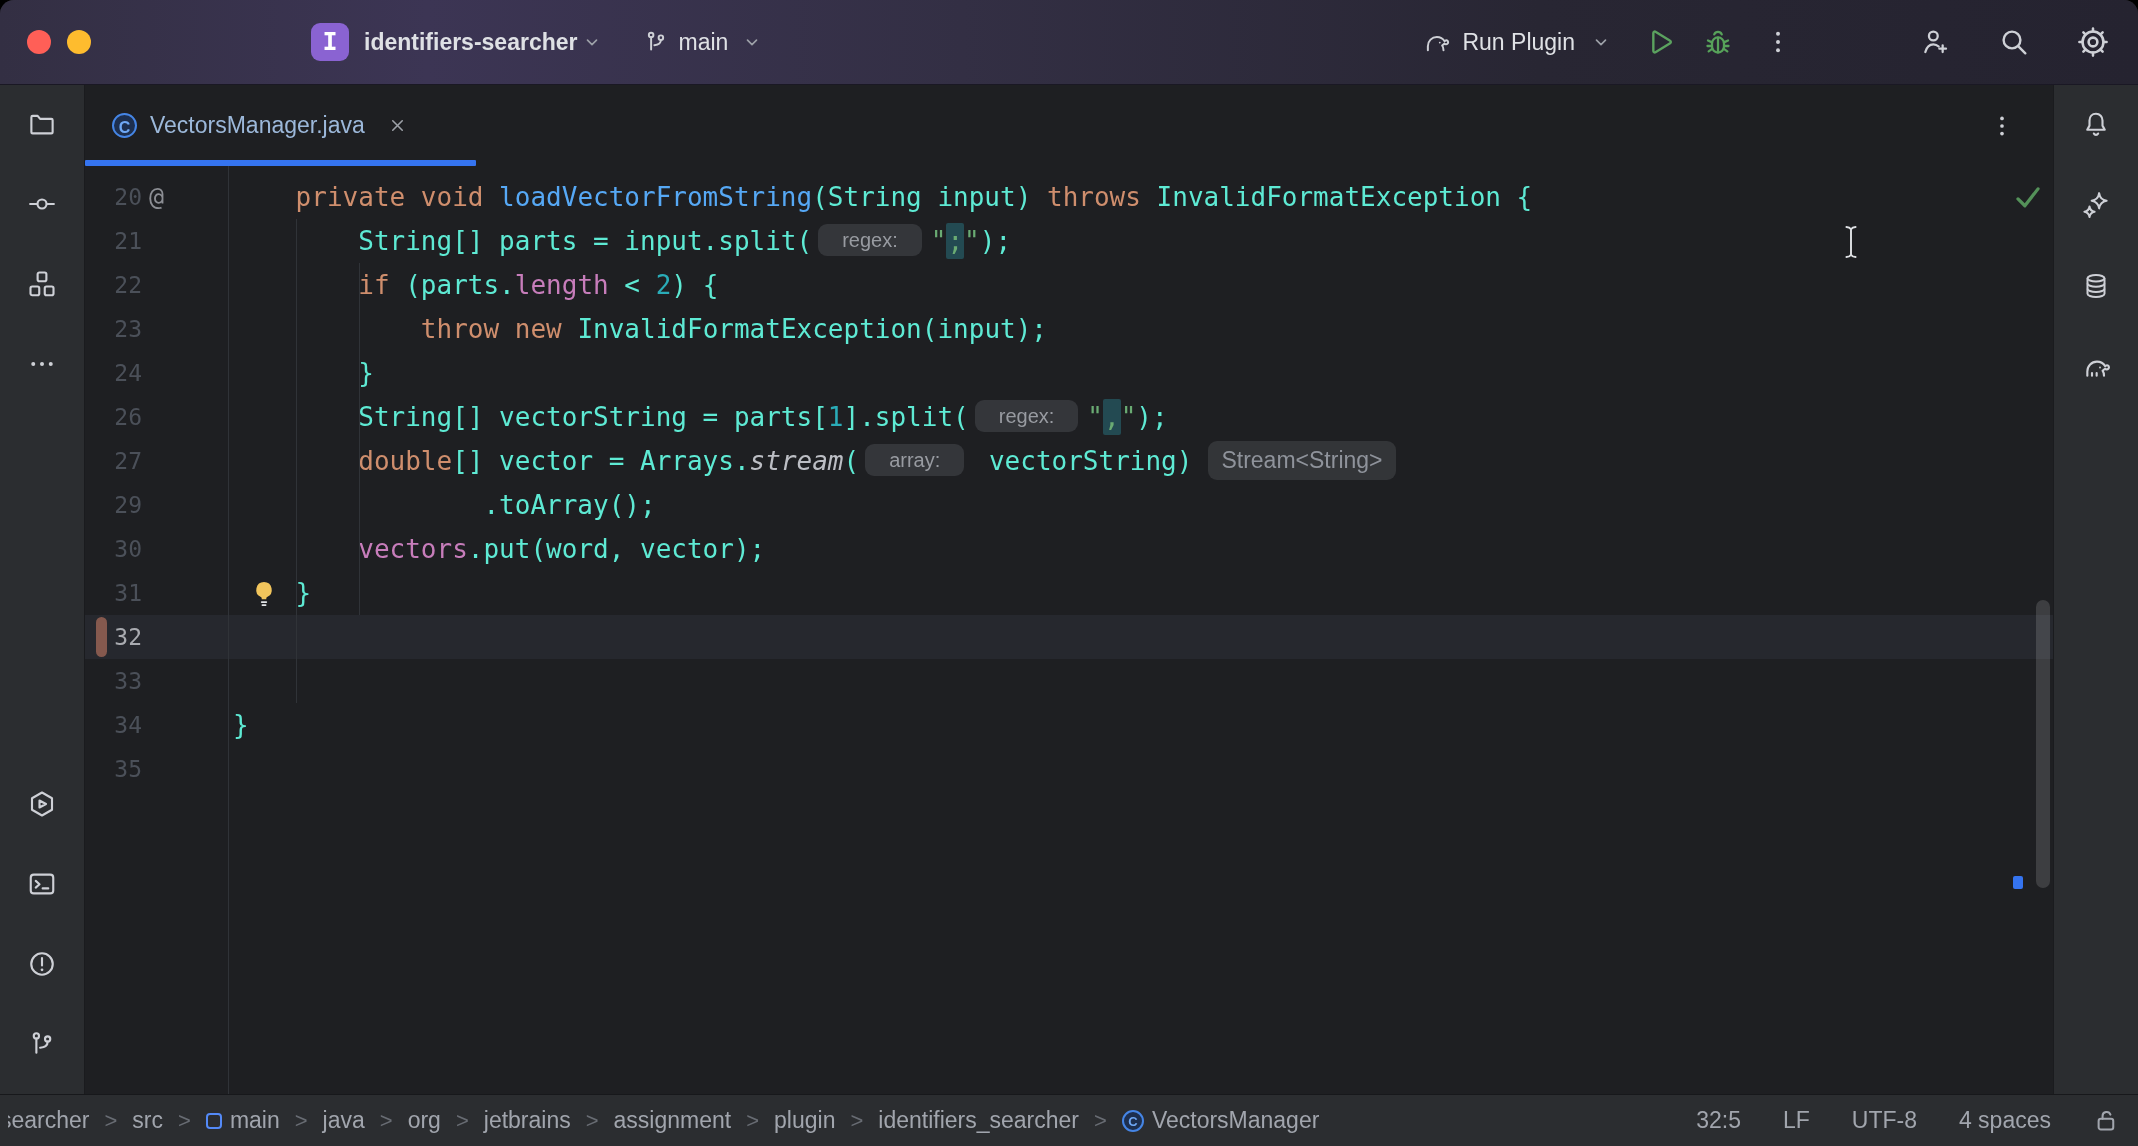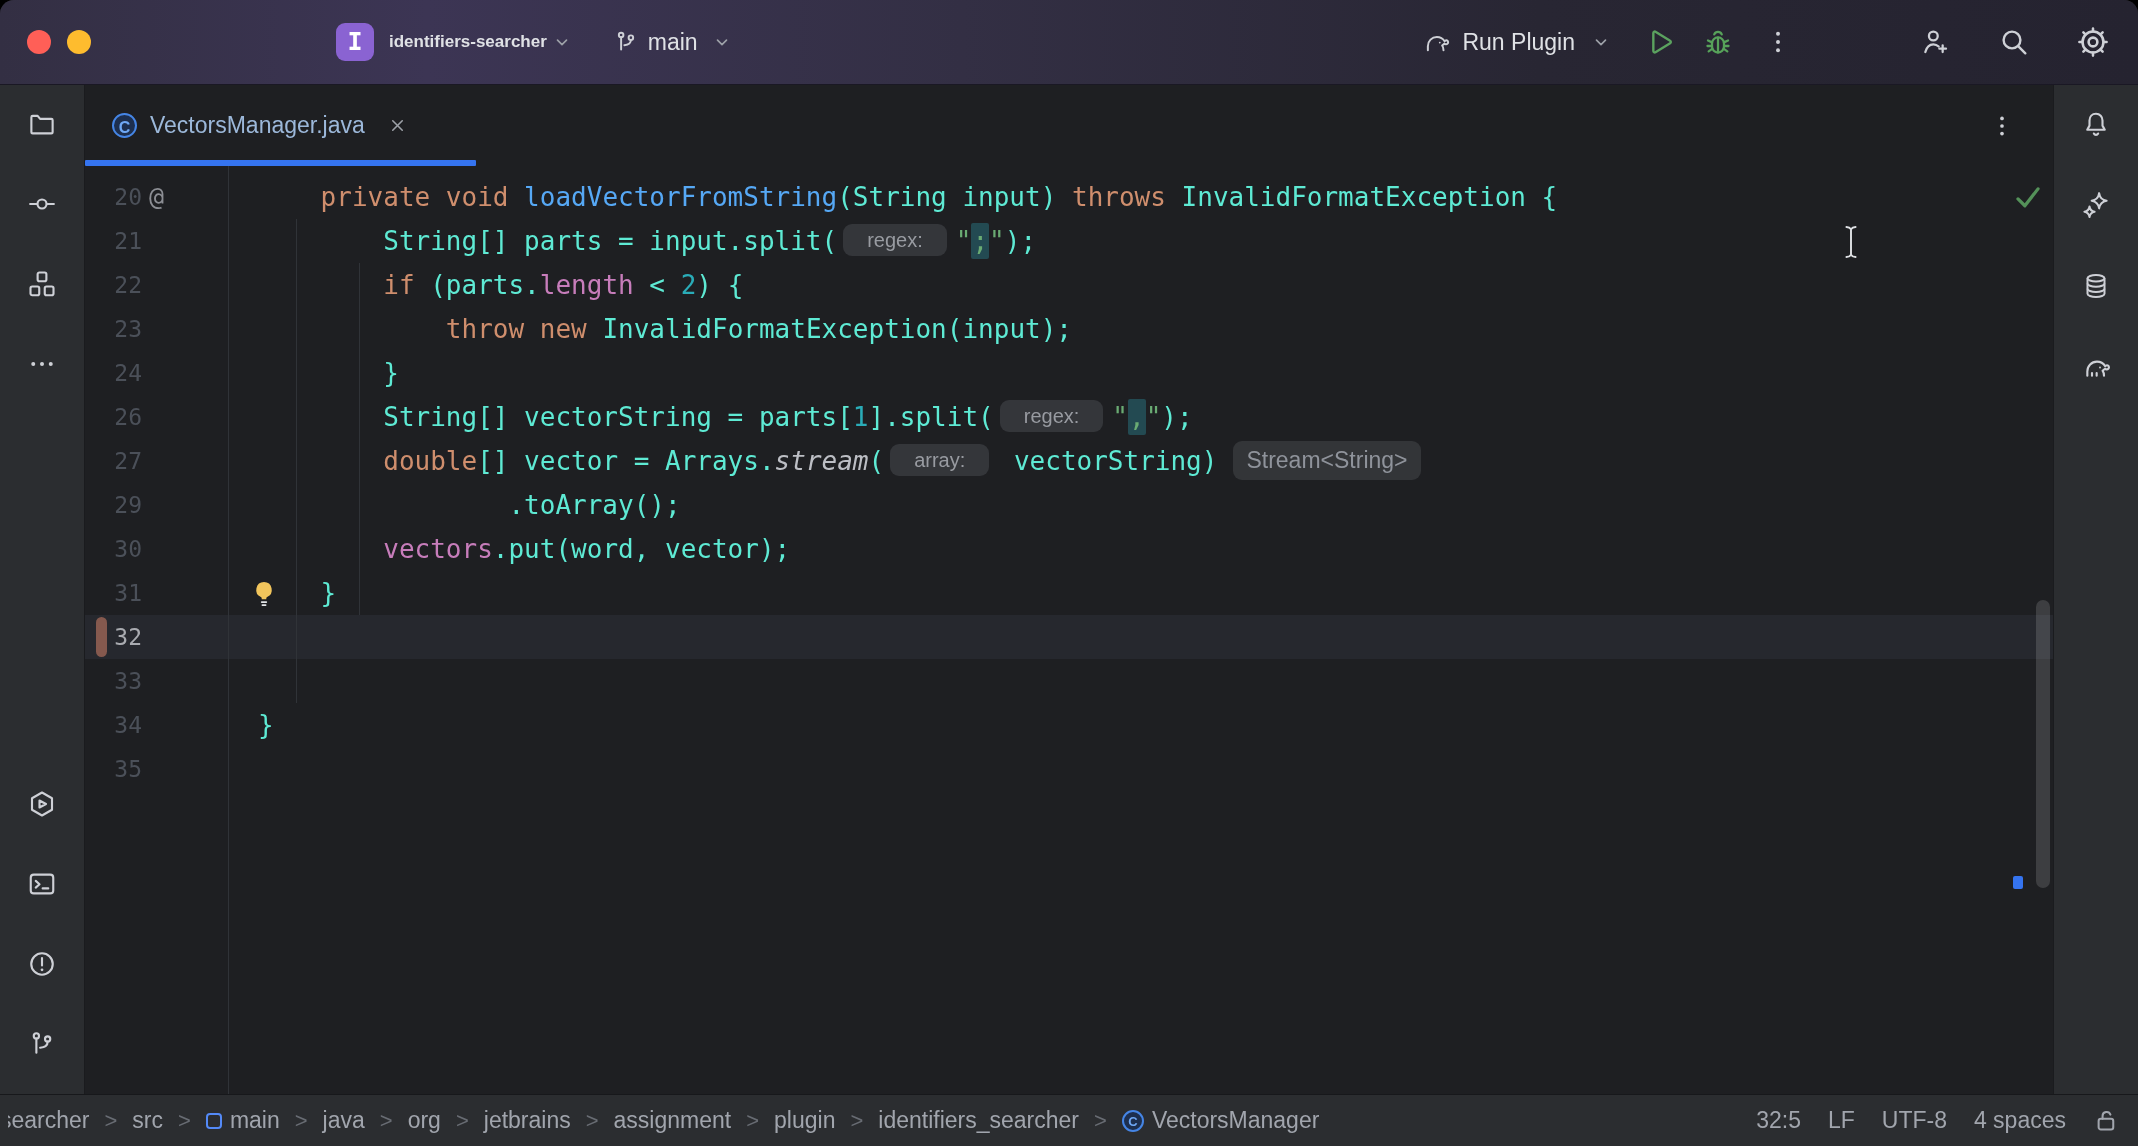--- a/index.html
+++ b/index.html
@@ -8,21 +8,21 @@
 
   
   .titlebar{height:85px;display:flex;align-items:center;
     background:linear-gradient(90deg,#332f43 0%,#3c3554 20%,#332f44 45%,#282633 72%,#252330 100%);
     border-bottom:1px solid #1a1824;box-sizing:border-box;}
   .lights{display:flex;gap:16px;padding-left:27px;}
   .light{width:24px;height:24px;border-radius:50%;}
   .light.r{background:#ff5f57}.light.y{background:#febc2e}.light.g{background:#28c840}
   .proj-badge{width:38px;height:38px;border-radius:9px;background:#8a63d2;color:#fff;
     font:bold 25px/38px "DejaVu Sans Mono",monospace;text-align:center;margin-left:56px;}
-  .proj-name{margin-left:15px;color:#dfe1e5;font-size:17px;font-weight:600;}
+  .proj-name{margin-left:15px;color:#dfe1e5;font-size:23px;font-weight:600;}
   .branch{display:flex;align-items:center;gap:9px;margin-left:42px;color:#dfe1e5;font-size:23px;}
   .tb-right{margin-left:auto;display:flex;align-items:center;padding-right:28px;}
   .runcfg{display:flex;align-items:center;gap:11px;color:#dfe1e5;font-size:23px;}
   .ic{display:inline-flex;align-items:center;justify-content:center;color:#ced0d6;}
   .ic svg{display:block;}
   .chev{color:#9da1a8;margin-left:6px;}
   .gap26{margin-left:26px}.gap34{margin-left:34px}
   .kebab{margin-left:30px;}
   .tb-far{margin-left:128px;display:flex;align-items:center;gap:46px;}
 
@@ -47,21 +47,21 @@
   .tab-close{margin-left:10px;color:#9da1a8;}
   .tabbar .kebab-v{margin-left:auto;margin-right:38px;align-self:center;color:#ced0d6;}
 
   
   .editor{flex:1;position:relative;overflow:hidden;background:#1e1f22;}
   .vline{position:absolute;width:1px;background:#303338;z-index:2;pointer-events:none;}
   .ed-lines{position:absolute;left:0;right:0;top:0;padding-top:9px;z-index:1;}
   .ed-row{height:44px;display:flex;align-items:center;position:relative;
     font-family:"DejaVu Sans Mono",monospace;font-size:26px;line-height:44px;color:#bcbec4;white-space:pre;}
   .ed-row.current{background:#26282e;}
-  .g{flex:0 0 148px;position:relative;height:100%;padding-left:25px;}
+  .g{flex:0 0 148px;position:relative;height:100%;}
   .ln{position:absolute;left:0;top:0;width:57px;text-align:right;font-size:23px;color:#4b5059;line-height:44px;}
   .current .ln{color:#a9abb0;}
   .mark{position:absolute;left:64px;top:0;color:#8c8e94;font-size:25px;line-height:44px;}
   .vcs{position:absolute;left:11px;top:2px;width:11px;height:40px;border-radius:6px;background:#85594e;}
   .bulb{position:absolute;left:165px;top:7px;width:28px;height:30px;z-index:3;}
   .c{flex:1;height:100%;}
   .tk-kw{color:#cf8e6d}.tk-fn{color:#56a8f5}.tk-str{color:#6aab73}.tk-num{color:#2aacb8}
   .tk-fld{color:#c77dbb}.tk-pln{color:#5eead4}.tk-it{color:#bcbec4;font-style:italic}
   .tk-strhl{color:#6aab73;background:#234a52;border-radius:2px;padding:3px 1px;}
   .tk-hint{display:inline-block;background:#34363a;color:#989ba1;font:20px/1 "Liberation Sans",sans-serif;
@@ -75,21 +75,21 @@
 
   
   .statusbar{position:absolute;left:0;right:0;bottom:0;height:52px;background:#2b2d30;border-top:1px solid #17181b;
     display:flex;align-items:center;box-sizing:border-box;padding:0 18px 0 8px;}
   .bc{display:flex;align-items:center;gap:15px;overflow:hidden;white-space:nowrap;}
   .bc-item{display:flex;align-items:center;gap:8px;color:#a1a5ad;font-size:23px;flex:none;}
   .bc-item:first-child{margin-left:-8px;}
   .bc-sep{color:#686c73;font-size:22px;flex:none;}
   .mod-ic{width:16px;height:16px;border:2.5px solid #548af7;border-radius:4px;box-sizing:border-box;display:inline-block;}
   .cls-ic.sm{width:22px;height:22px;font-size:13px;line-height:19px;border-width:2px;}
-  .sb-right{margin-left:auto;display:flex;align-items:center;gap:27px;color:#a1a5ad;font-size:23px;flex:none;}
+  .sb-right{margin-left:auto;display:flex;align-items:center;gap:42px;color:#a1a5ad;font-size:23px;flex:none;}
 </style>
 </head>
 <body>
 
 <div class="window">
 
   <div class="titlebar">
     <div class="lights">
       <span class="light r"></span>
       <span class="light y"></span>

